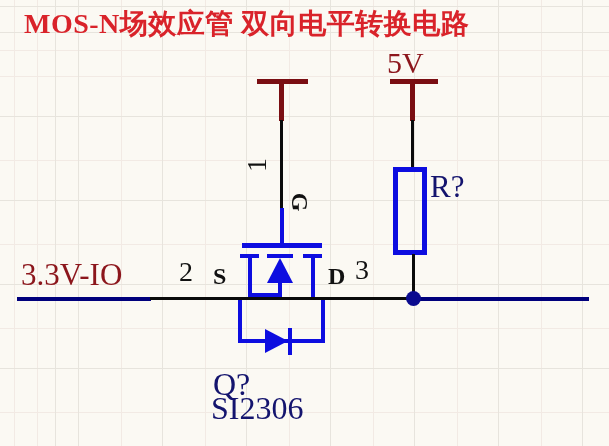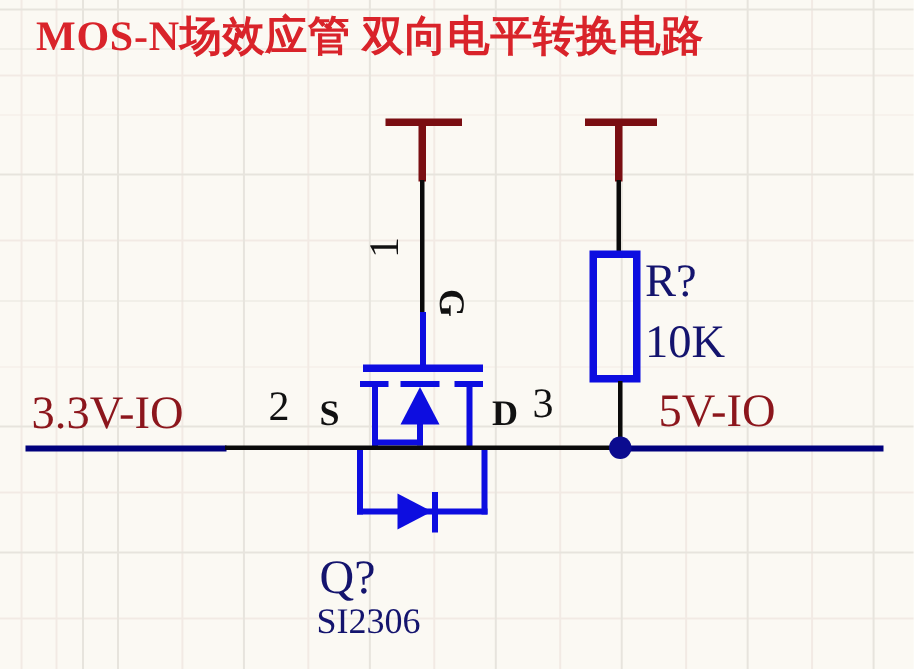--- a/index.html
+++ b/index.html
@@ -39,32 +39,32 @@
 
 <div class="canvas">
 
   <div class="abs title">MOS-N场效应管 双向电平转换电路</div>
 
   <div class="abs" style="left:242px;top:79px;width:80px;height:50px;">
     <div class="abs maroon" style="left:15px;top:0;width:51px;height:5px;"></div>
     <div class="abs maroon" style="left:37px;top:4px;width:5px;height:38px;"></div>
   </div>
 
+  <div class="abs pwr-label" style="left:387px;top:46px;">5V</div>
   <div class="abs" style="left:390px;top:79px;width:48px;height:50px;">
     <div class="abs maroon" style="left:0;top:0;width:48px;height:5px;"></div>
     <div class="abs maroon" style="left:20px;top:4px;width:5px;height:38px;"></div>
   </div>
 
   <div class="abs blk" style="left:280px;top:120px;width:3px;height:90px;"></div>
 
   <div class="abs blk" style="left:411px;top:120px;width:3px;height:48px;"></div>
 
   <div class="abs res-box" style="left:393px;top:167px;width:34px;height:88px;"></div>
   <div class="abs des" style="left:430px;top:169px;">R?</div>
-  <div class="abs des" style="left:430px;top:210px;">10K</div>
   <div class="abs blk" style="left:412px;top:254px;width:3px;height:45px;"></div>
 
   <div class="abs rot rot-ccw pin-num" style="left:242px;top:150px;width:30px;height:30px;">1</div>
   <div class="abs rot rot-cw pin-name" style="left:287px;top:189px;width:26px;height:26px;">G</div>
 
   <div class="abs" style="left:238px;top:208px;width:90px;height:140px;">
     <div class="abs blue" style="left:42px;top:0;width:4px;height:38px;"></div>
     <div class="abs blue" style="left:4px;top:35px;width:80px;height:5px;"></div>
     <div class="abs blue" style="left:2px;top:46px;width:19px;height:4px;"></div>
     <div class="abs blue" style="left:29px;top:46px;width:26px;height:4px;"></div>
@@ -81,23 +81,22 @@
     <div class="abs tri-right" style="left:27px;top:121px;"></div>
     <div class="abs blue" style="left:50px;top:120px;width:4px;height:27px;"></div>
   </div>
 
   <div class="abs navy" style="left:17px;top:297px;width:134px;height:4px;"></div>
   <div class="abs blk" style="left:150px;top:297px;width:264px;height:3px;"></div>
   <div class="abs navy" style="left:413px;top:297px;width:176px;height:4px;"></div>
   <div class="abs dot" style="left:406px;top:291px;width:15px;height:15px;"></div>
 
   <div class="abs net-label" style="left:21px;top:257px;text-align:right;">3.3V-IO</div>
-  <div class="abs net-label" style="left:439px;top:256px;">5V-IO</div>
 
   <div class="abs pin-num" style="left:179px;top:256px;">2</div>
   <div class="abs pin-name" style="left:213px;top:263px;">S</div>
   <div class="abs pin-name" style="left:328px;top:263px;">D</div>
   <div class="abs pin-num" style="left:355px;top:254px;">3</div>
 
   <div class="abs des" style="left:213px;top:366px;font-size:32px;">Q?</div>
-  <div class="abs des" style="left:211px;top:402px;font-size:24px;">SI2306</div>
+  <div class="abs des" style="left:211px;top:390px;font-size:32px;">SI2306</div>
 
 </div>
 
 </body></html>

